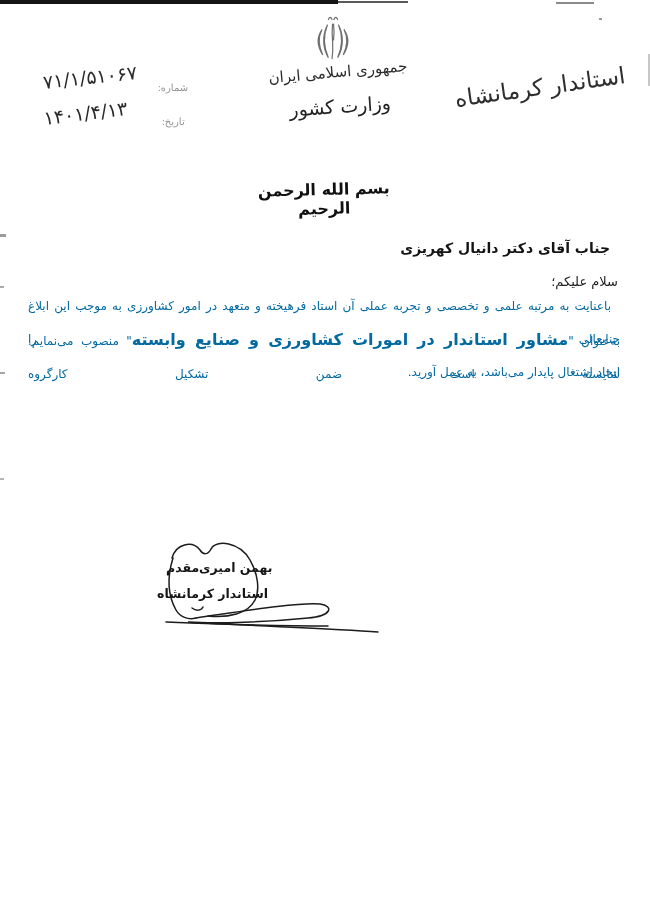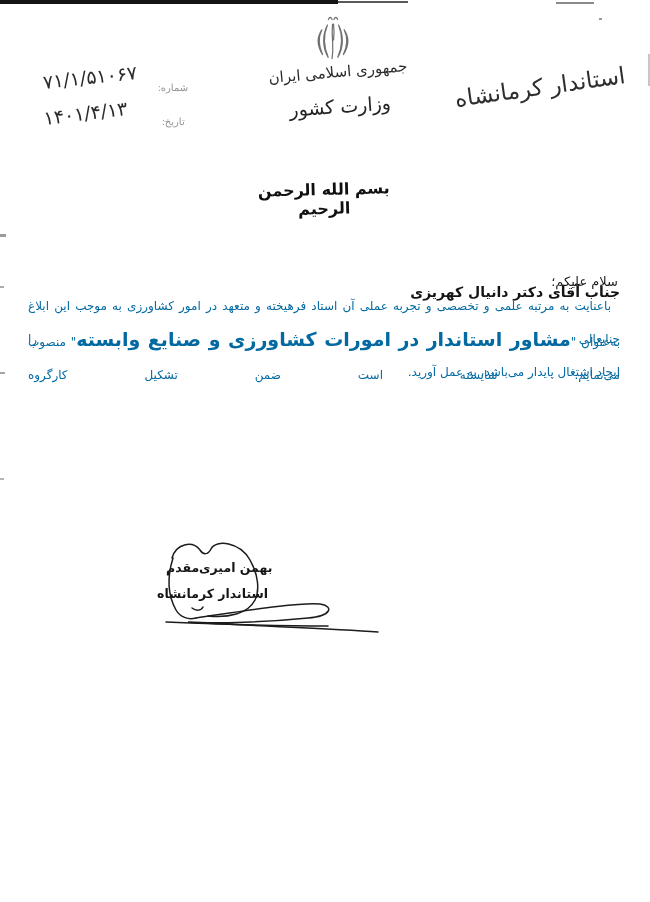--- a/index.html
+++ b/index.html
@@ -25,30 +25,30 @@
   .org2{left:280px;top:95px;width:120px;text-align:center;font-size:19px;color:#242424;transform:rotate(-4deg);}
   .office{left:436px;top:74px;width:208px;text-align:center;font-size:23px;color:#2e2e2e;transform:rotate(-8deg);white-space:nowrap;}
   .lbl{font-size:10px;color:#949494;font-family:Liberation Serif, serif;}
   .num-lbl{left:158px;top:82px;}
   .date-lbl{left:162px;top:116px;}
   .ltr-num{direction:ltr;unicode-bidi:bidi-override;display:inline-block;}
   .num-val{left:20px;top:66px;width:140px;font-size:19px;color:#2a2a2a;transform:rotate(-6deg);text-align:center;}
   .date-val{left:28px;top:102px;width:115px;font-size:19px;color:#2a2a2a;transform:rotate(-7deg);text-align:center;}
   .bismillah{left:248px;top:180px;width:152px;text-align:center;font-size:16px;font-weight:bold;color:#101010;transform:rotate(-1.5deg);}
   
-  .recipient{right:30px;top:240px;font-size:14px;font-weight:bold;color:#141414;margin-top:44px;}
+  .recipient{right:40px;top:240px;font-size:14px;font-weight:bold;color:#141414;}
   .salutation{right:32px;top:274px;font-size:13px;}
   .para{right:30px;left:28px;}
   .para1{top:290px;}
   .para2{top:448px;}
   .pline{font-size:12px;line-height:33px;height:33px;text-align:justify;text-align-last:justify;color:#0369a1;}
   .para2 .pline{line-height:34px;height:34px;}
   .pline.last{text-align:right;text-align-last:right;}
   .pline.indent{text-indent:9px;}
-  .b2{font-weight:bold;font-size:19px;}
+  .b2{font-weight:bold;font-size:16px;}
   
   .sig-name{left:166px;top:560px;font-size:12.5px;font-weight:bold;color:#161616;white-space:nowrap;}
   .sig-title{left:157px;top:586px;font-size:12.5px;font-weight:bold;color:#161616;white-space:nowrap;}
   .sig-svg{left:148px;top:538px;width:250px;height:108px;z-index:3;}
 </style>
 </head>
 <body>
 
 <div class="page">
 

